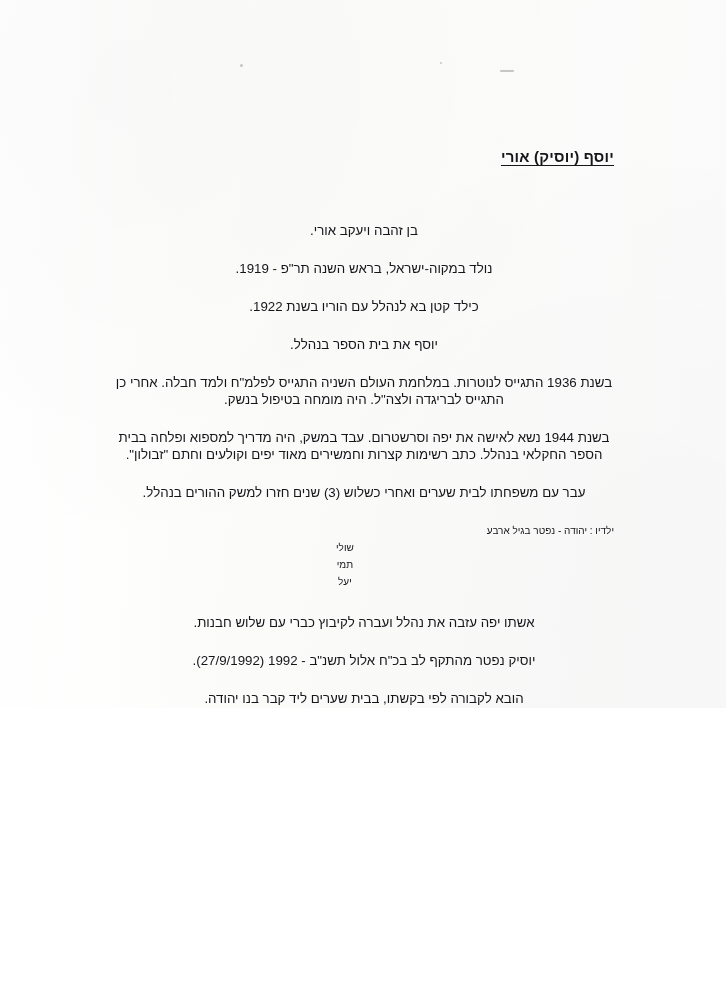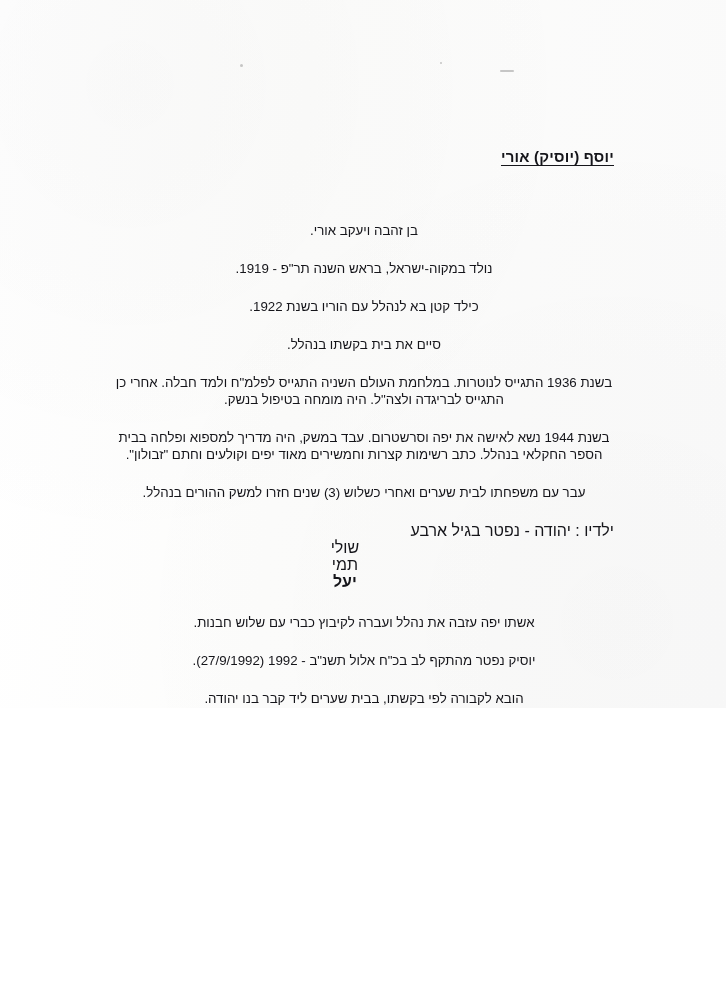--- a/index.html
+++ b/index.html
@@ -60,21 +60,21 @@
     width: 500px;
   }
   .para {
     font-size: 13.3px;
     line-height: 17px;
     margin: 0 0 21px 0;
     text-align: center;
   }
   .children {
     margin: 6px 0 24px 0;
-    font-size: 16px;
+    font-size: 10px;
     line-height: 17px;
   }
   .child-line {
     display: block;
     text-align: right;
     padding-right: 0;
   }
   .child-sub {
     display: block;
     text-align: center;
@@ -102,36 +102,36 @@
     <div class="title">יוסף (יוסיק) אורי</div>
 
     <div class="body-block">
 
       <p class="para">בן זהבה ויעקב אורי.</p>
 
       <p class="para">נולד במקוה-ישראל, בראש השנה תר"פ - 1919.</p>
 
       <p class="para">כילד קטן בא לנהלל עם הוריו בשנת 1922.</p>
 
-      <p class="para">סיים את בית בקשתו בנהלל.</p>
+      <p class="para">יוסף את בית הספר בנהלל.</p>
 
       <p class="para">בשנת 1936 התגייס לנוטרות. במלחמת העולם השניה התגייס לפלמ"ח ולמד חבלה. אחרי כן התגייס לבריגדה ולצה"ל. היה מומחה בטיפול בנשק.</p>
 
       <p class="para">בשנת 1944 נשא לאישה את יפה וסרשטרום. עבד במשק, היה מדריך למספוא ופלחה בבית הספר החקלאי בנהלל. כתב רשימות קצרות וחמשירים מאוד יפים וקולעים וחתם "זבולון".</p>
 
       <p class="para">עבר עם משפחתו לבית שערים ואחרי כשלוש (3) שנים חזרו למשק ההורים בנהלל.</p>
 
       <div class="children">
         <span class="child-line">
           <span>ילדיו :</span>
           <span>יהודה  -  נפטר בגיל ארבע</span>
         </span>
         <span class="child-sub" style="padding-right: 38.1719px;">שולי</span>
         <span class="child-sub" style="padding-right: 38.1719px;">תמי</span>
-        <span class="child-sub" style="padding-right: 38.1719px; font-weight: bold;">יעל</span>
+        <span class="child-sub" style="padding-right: 38.1719px;">יעל</span>
       </div>
 
       <p class="para">אשתו יפה עזבה את נהלל ועברה לקיבוץ כברי עם שלוש חבנות.</p>
 
       <p class="para">יוסיק נפטר מהתקף לב בכ"ח אלול תשנ"ב - 1992  (27/9/1992).</p>
 
       <p class="para">הובא לקבורה לפי בקשתו, בבית שערים ליד קבר בנו יהודה.</p>
 
       <p class="para closing">יהי זכרו ברוך.</p>
 

